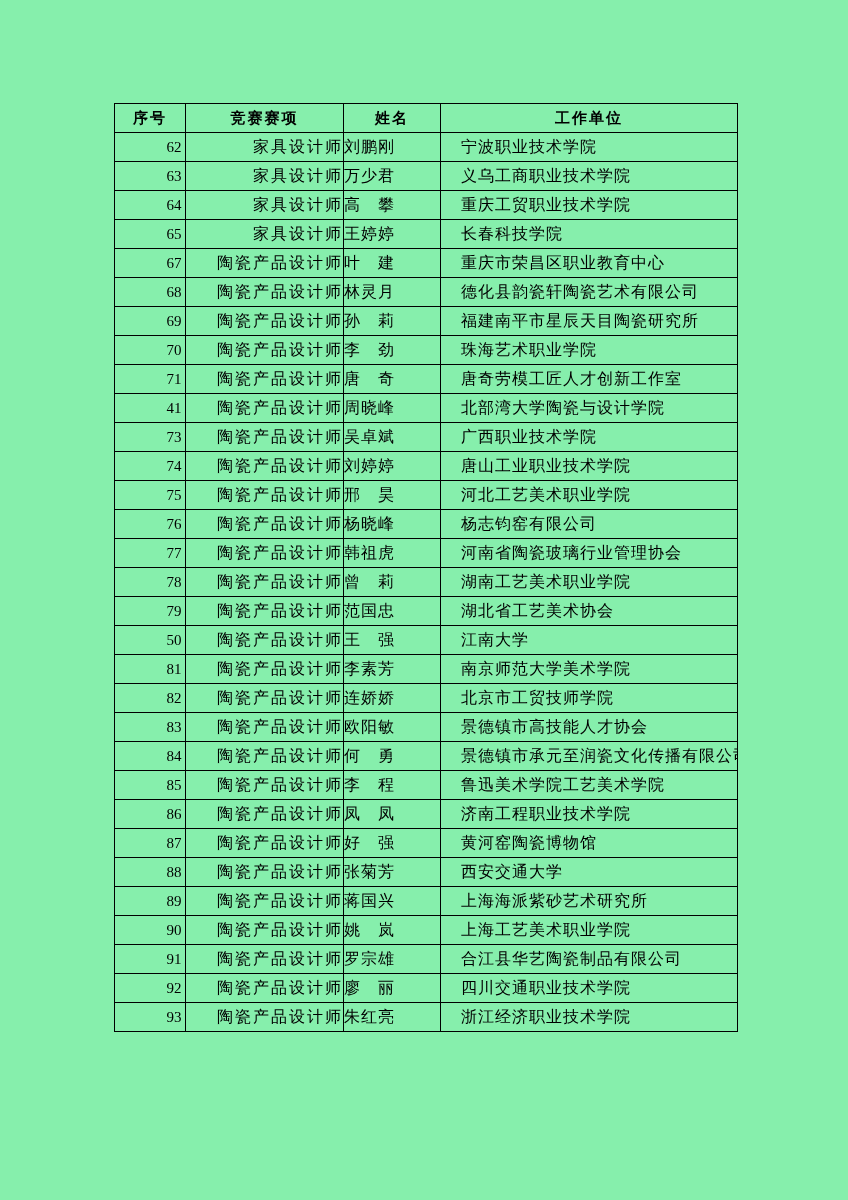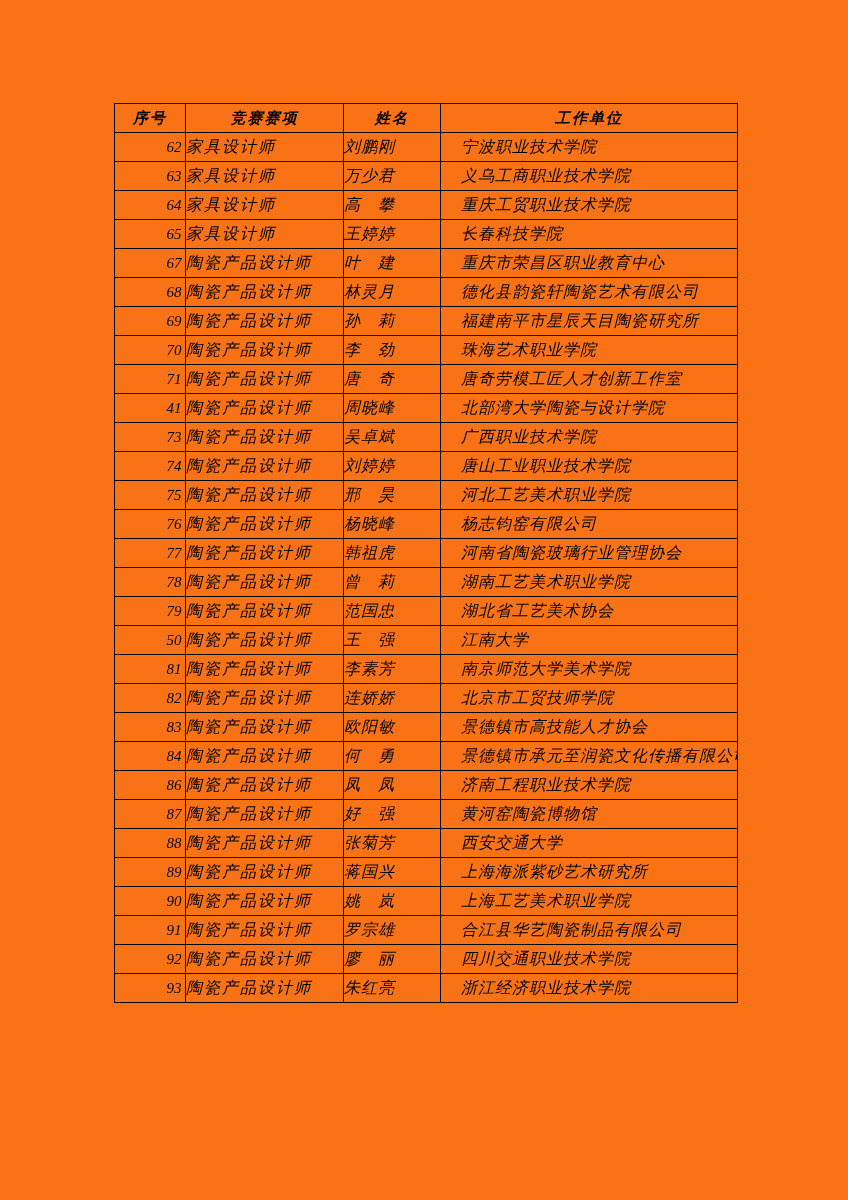--- a/index.html
+++ b/index.html
@@ -12,22 +12,21 @@
     height: 1200px;
     position: relative;
     font-family: "Liberation Serif", "DejaVu Serif", serif;
     color: #000000;
     overflow: hidden;
   }
   .page {
     position: absolute;
     left: 0; top: 0;
     width: 848px; height: 1200px;
-    background: #f97316;
-    font-style: italic;
+    background: #86efac;
   }
   table.doc-table {
     position: absolute;
     left: 114px;
     top: 103px;
     border-collapse: collapse;
     table-layout: fixed;
     width: 623px;
   }
   .doc-table th, .doc-table td {
@@ -51,21 +50,21 @@
   .col-event { width: 158px; }
   .col-name  { width: 97px;  }
   .col-unit  { width: 297px; }
   td.cell-no {
     text-align: center;
     letter-spacing: 0;
     font-size: 15px;
     padding-left: 48px;
   }
   td.cell-event {
-    text-align: left;
+    text-align: right;
     letter-spacing: 2px;
   }
   td.cell-name {
     text-align: left;
     letter-spacing: 1px;
   }
   td.cell-unit {
     text-align: left;
     padding-left: 20px;
     letter-spacing: 1px;
@@ -217,20 +216,26 @@
           <td class="cell-name">欧阳敏</td>
           <td class="cell-unit">景德镇市高技能人才协会</td>
         </tr>
         <tr>
           <td class="cell-no">84</td>
           <td class="cell-event">陶瓷产品设计师</td>
           <td class="cell-name">何　勇</td>
           <td class="cell-unit">景德镇市承元至润瓷文化传播有限公司</td>
         </tr>
         <tr>
+          <td class="cell-no">85</td>
+          <td class="cell-event">陶瓷产品设计师</td>
+          <td class="cell-name">李　程</td>
+          <td class="cell-unit">鲁迅美术学院工艺美术学院</td>
+        </tr>
+        <tr>
           <td class="cell-no">86</td>
           <td class="cell-event">陶瓷产品设计师</td>
           <td class="cell-name">凤　凤</td>
           <td class="cell-unit">济南工程职业技术学院</td>
         </tr>
         <tr>
           <td class="cell-no">87</td>
           <td class="cell-event">陶瓷产品设计师</td>
           <td class="cell-name">好　强</td>
           <td class="cell-unit">黄河窑陶瓷博物馆</td>

